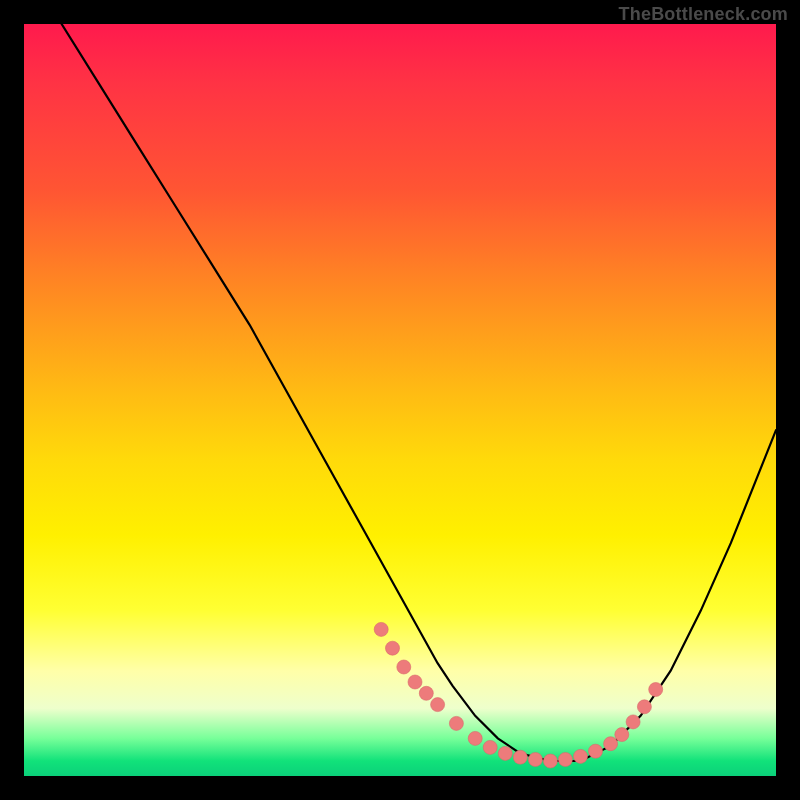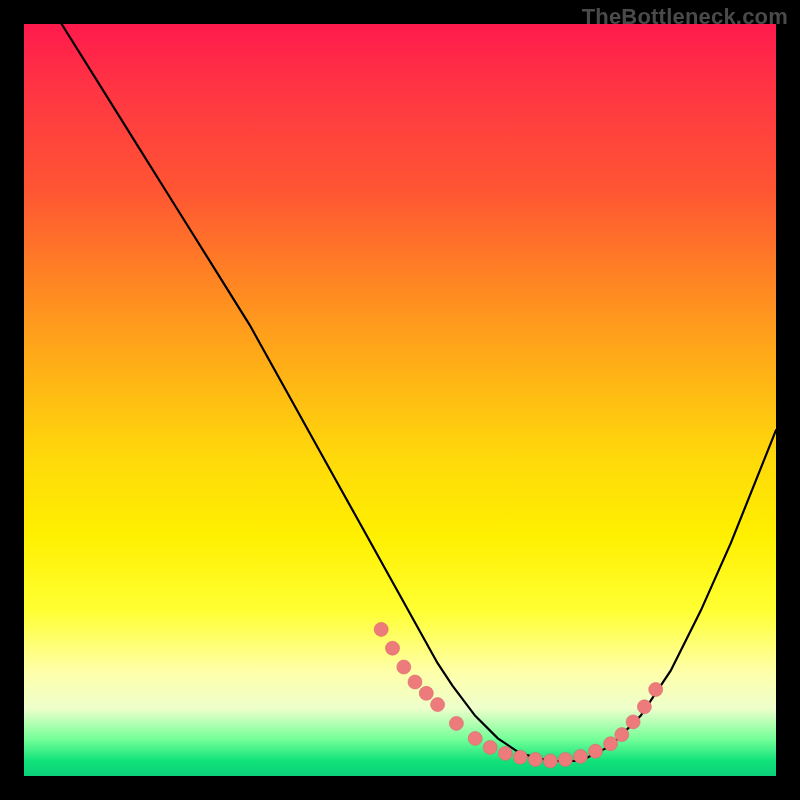--- a/index.html
+++ b/index.html
@@ -30,21 +30,21 @@
       #eeffcc 91%,
       #77ff99 95%,
       #11e27a 98%,
       #0bd07a 100%
     );
   }
   .watermark {
     position: absolute;
     top: 4px;
     right: 12px;
-    font-size: 22px;
+    font-size: 18px;
     font-weight: 600;
     color: #4a4a4a;
     letter-spacing: 0.2px;
   }
   svg.plot {
     position: absolute;
     left: 0;
     top: 0;
     width: 752px;
     height: 752px;

